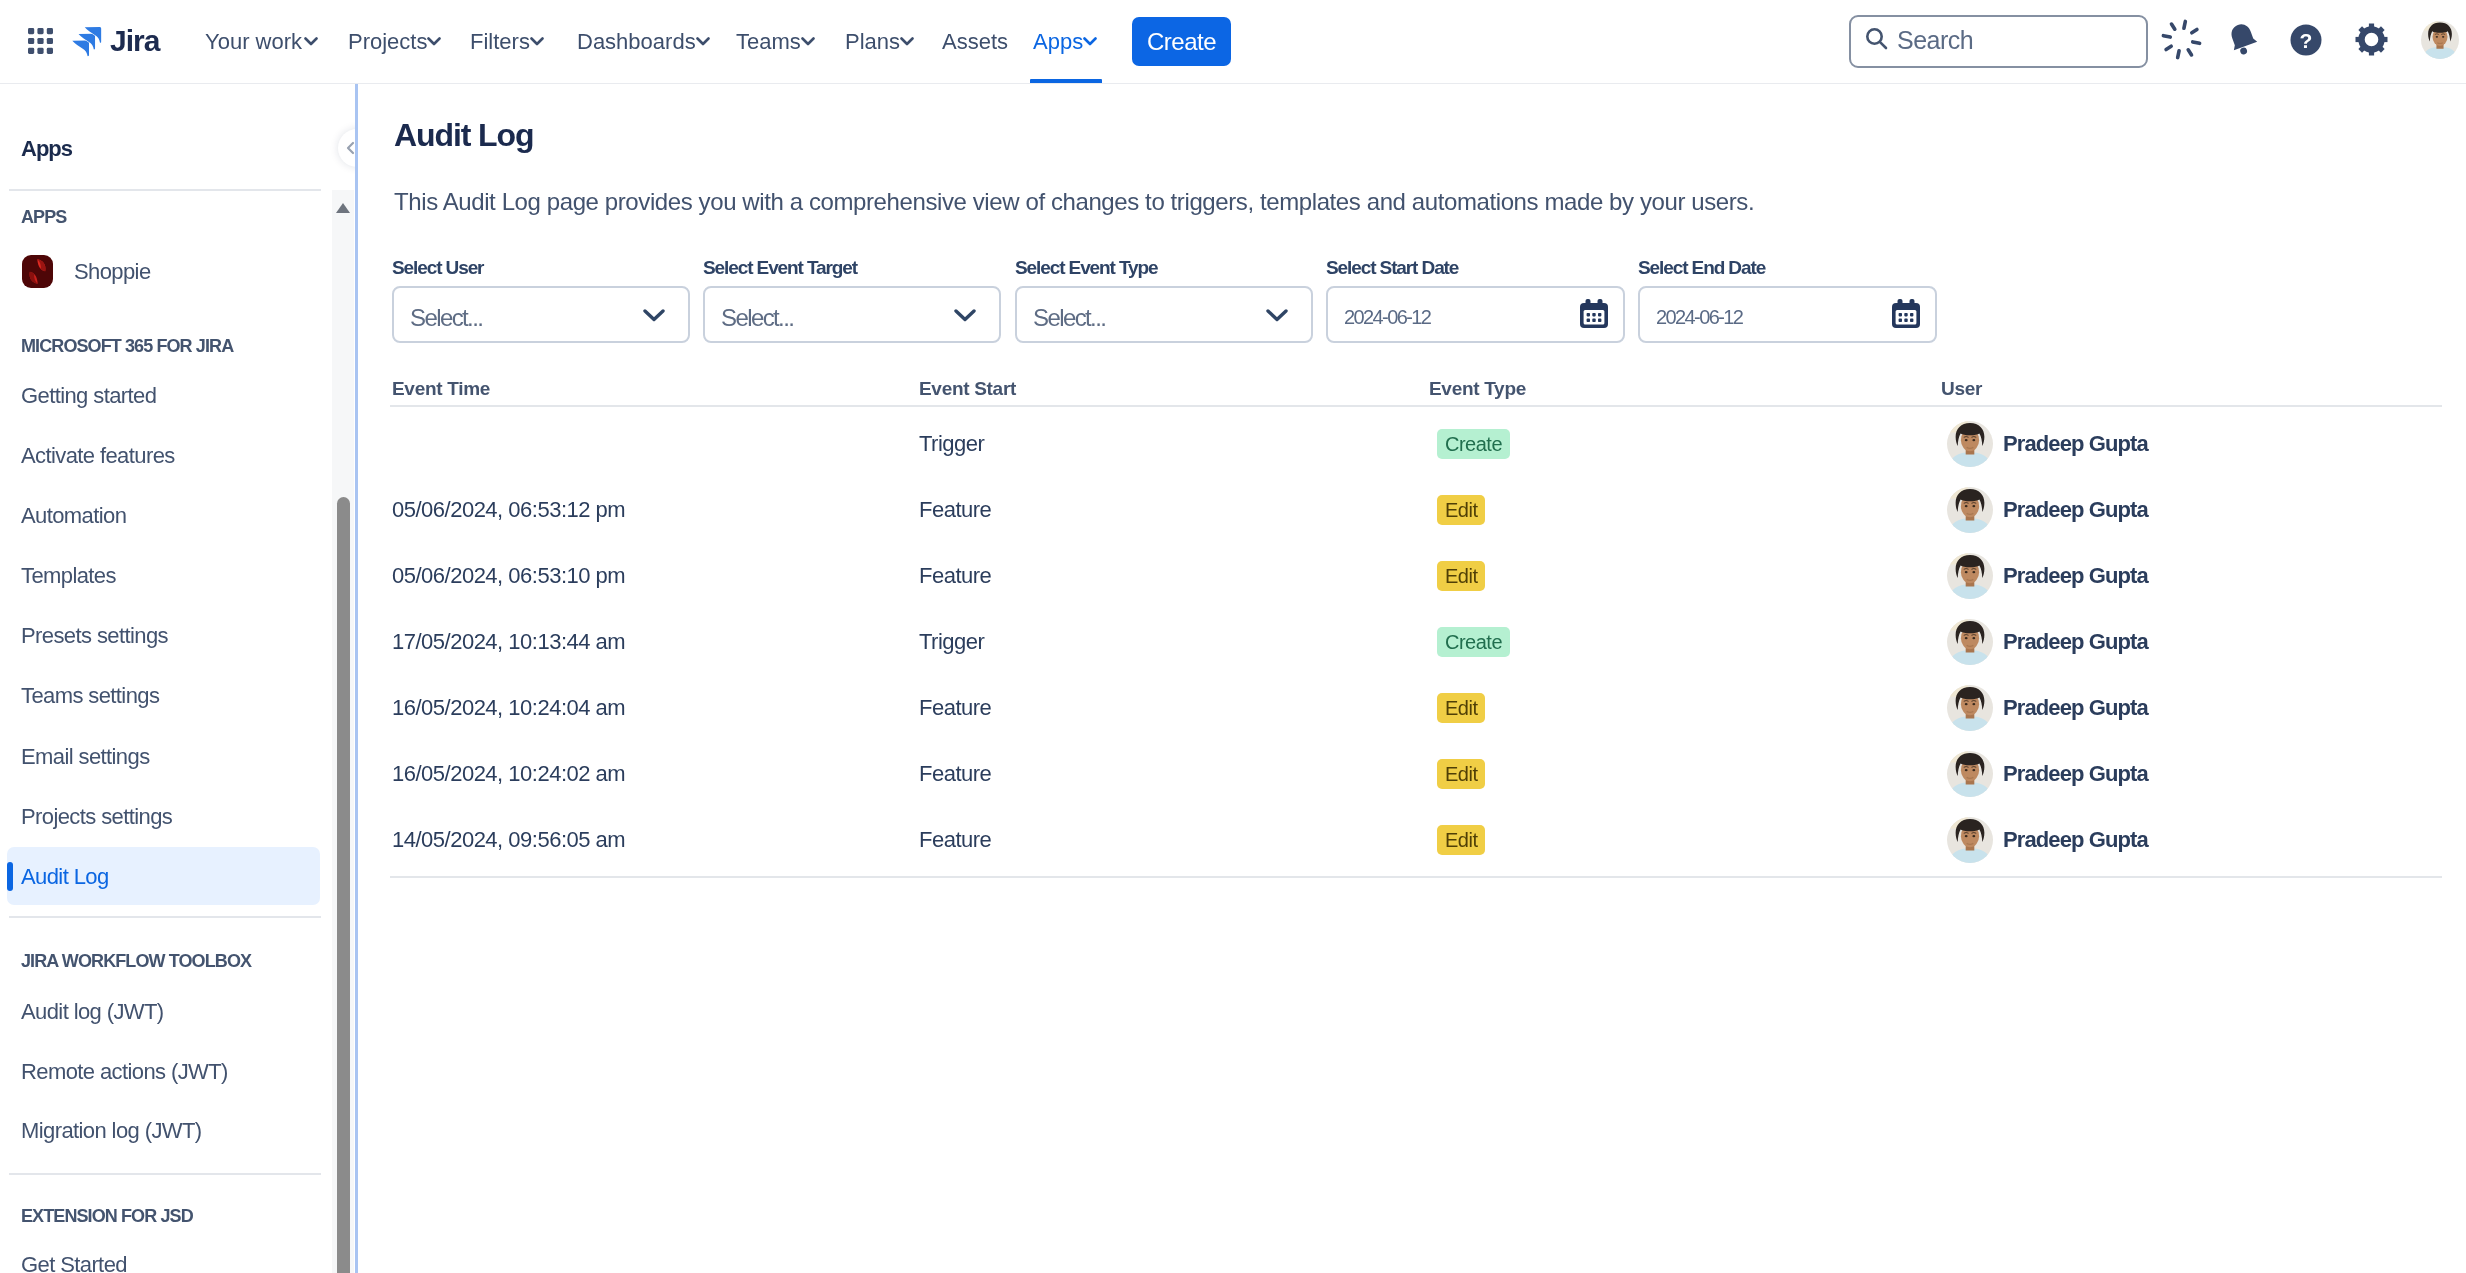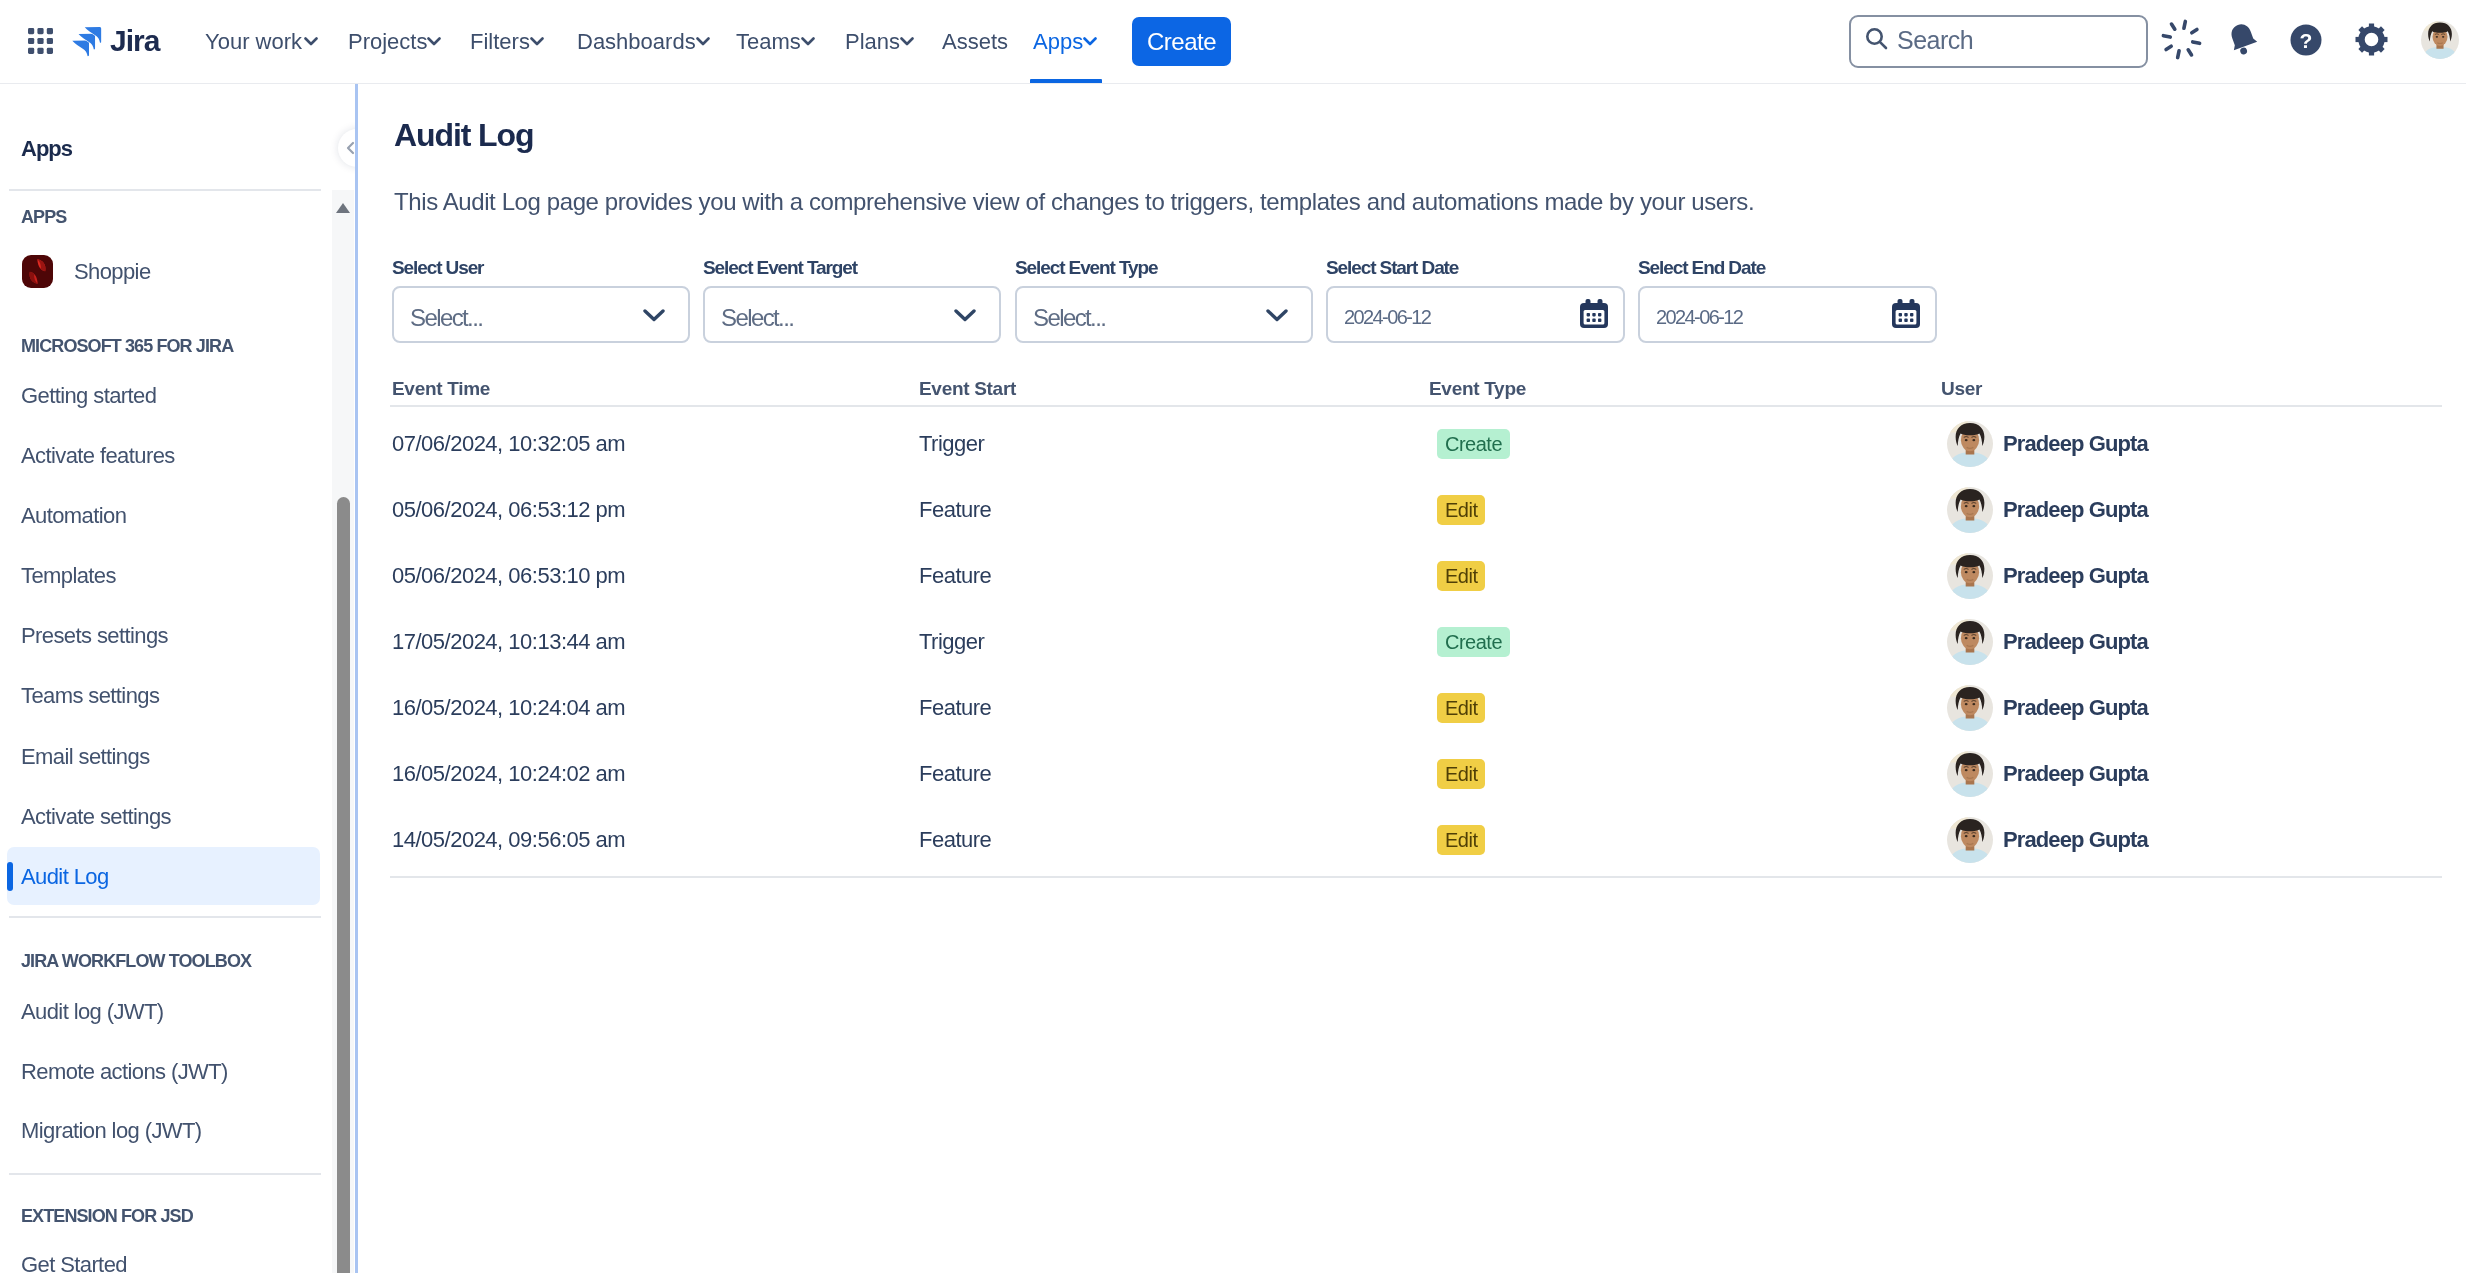--- a/index.html
+++ b/index.html
@@ -216,21 +216,21 @@
   </svg>
   <div class="sbit" style="top:175px;left:74px">Shoppie</div>
   <div class="sbsec" style="top:252px">MICROSOFT 365 FOR JIRA</div>
   <div class="sbit" style="top:299px">Getting started</div>
   <div class="sbit" style="top:359px">Activate features</div>
   <div class="sbit" style="top:419px">Automation</div>
   <div class="sbit" style="top:479px">Templates</div>
   <div class="sbit" style="top:539px">Presets settings</div>
   <div class="sbit" style="top:599px">Teams settings</div>
   <div class="sbit" style="top:660px">Email settings</div>
-  <div class="sbit" style="top:720px">Activate settings</div>
+  <div class="sbit" style="top:720px">Projects settings</div>
   <div id="selbox"></div>
   <div id="selbar"></div>
   <div class="sbit" style="top:780px;color:#0B66E2">Audit Log</div>
   <div class="sbdiv" style="top:832px"></div>
   <div class="sbsec" style="top:867px">JIRA WORKFLOW TOOLBOX</div>
   <div class="sbit" style="top:915px">Audit log (JWT)</div>
   <div class="sbit" style="top:975px">Remote actions (JWT)</div>
   <div class="sbit" style="top:1034px">Migration log (JWT)</div>
   <div class="sbdiv" style="top:1089px"></div>
   <div class="sbsec" style="top:1122px">EXTENSION FOR JSD</div>
@@ -285,21 +285,20 @@
         <use href="#cal"></use>
       </svg>
   </div>
 
   <div class="th" style="left:34px">Event Time</div>
   <div class="th" style="left:561px">Event Start</div>
   <div class="th" style="left:1071px">Event Type</div>
   <div class="th" style="left:1583px">User</div>
   <div class="hr" style="top:321px"></div>
 
-  <div class="td" style="left:34px;top:327px">07/06/2024, 10:32:05 am</div>
   <div class="td" style="left:561px;top:327px">Trigger</div>
   <div class="badge bgreen" style="top:345px">Create</div>
   <svg class="avt" style="top:337px">
       <use href="#av"></use>
     </svg>
   <div class="uname" style="top:327px">Pradeep Gupta</div>
 
   <div class="td" style="left:34px;top:393px">05/06/2024, 06:53:12 pm</div>
   <div class="td" style="left:561px;top:393px">Feature</div>
   <div class="badge byellow" style="top:411px">Edit</div>

